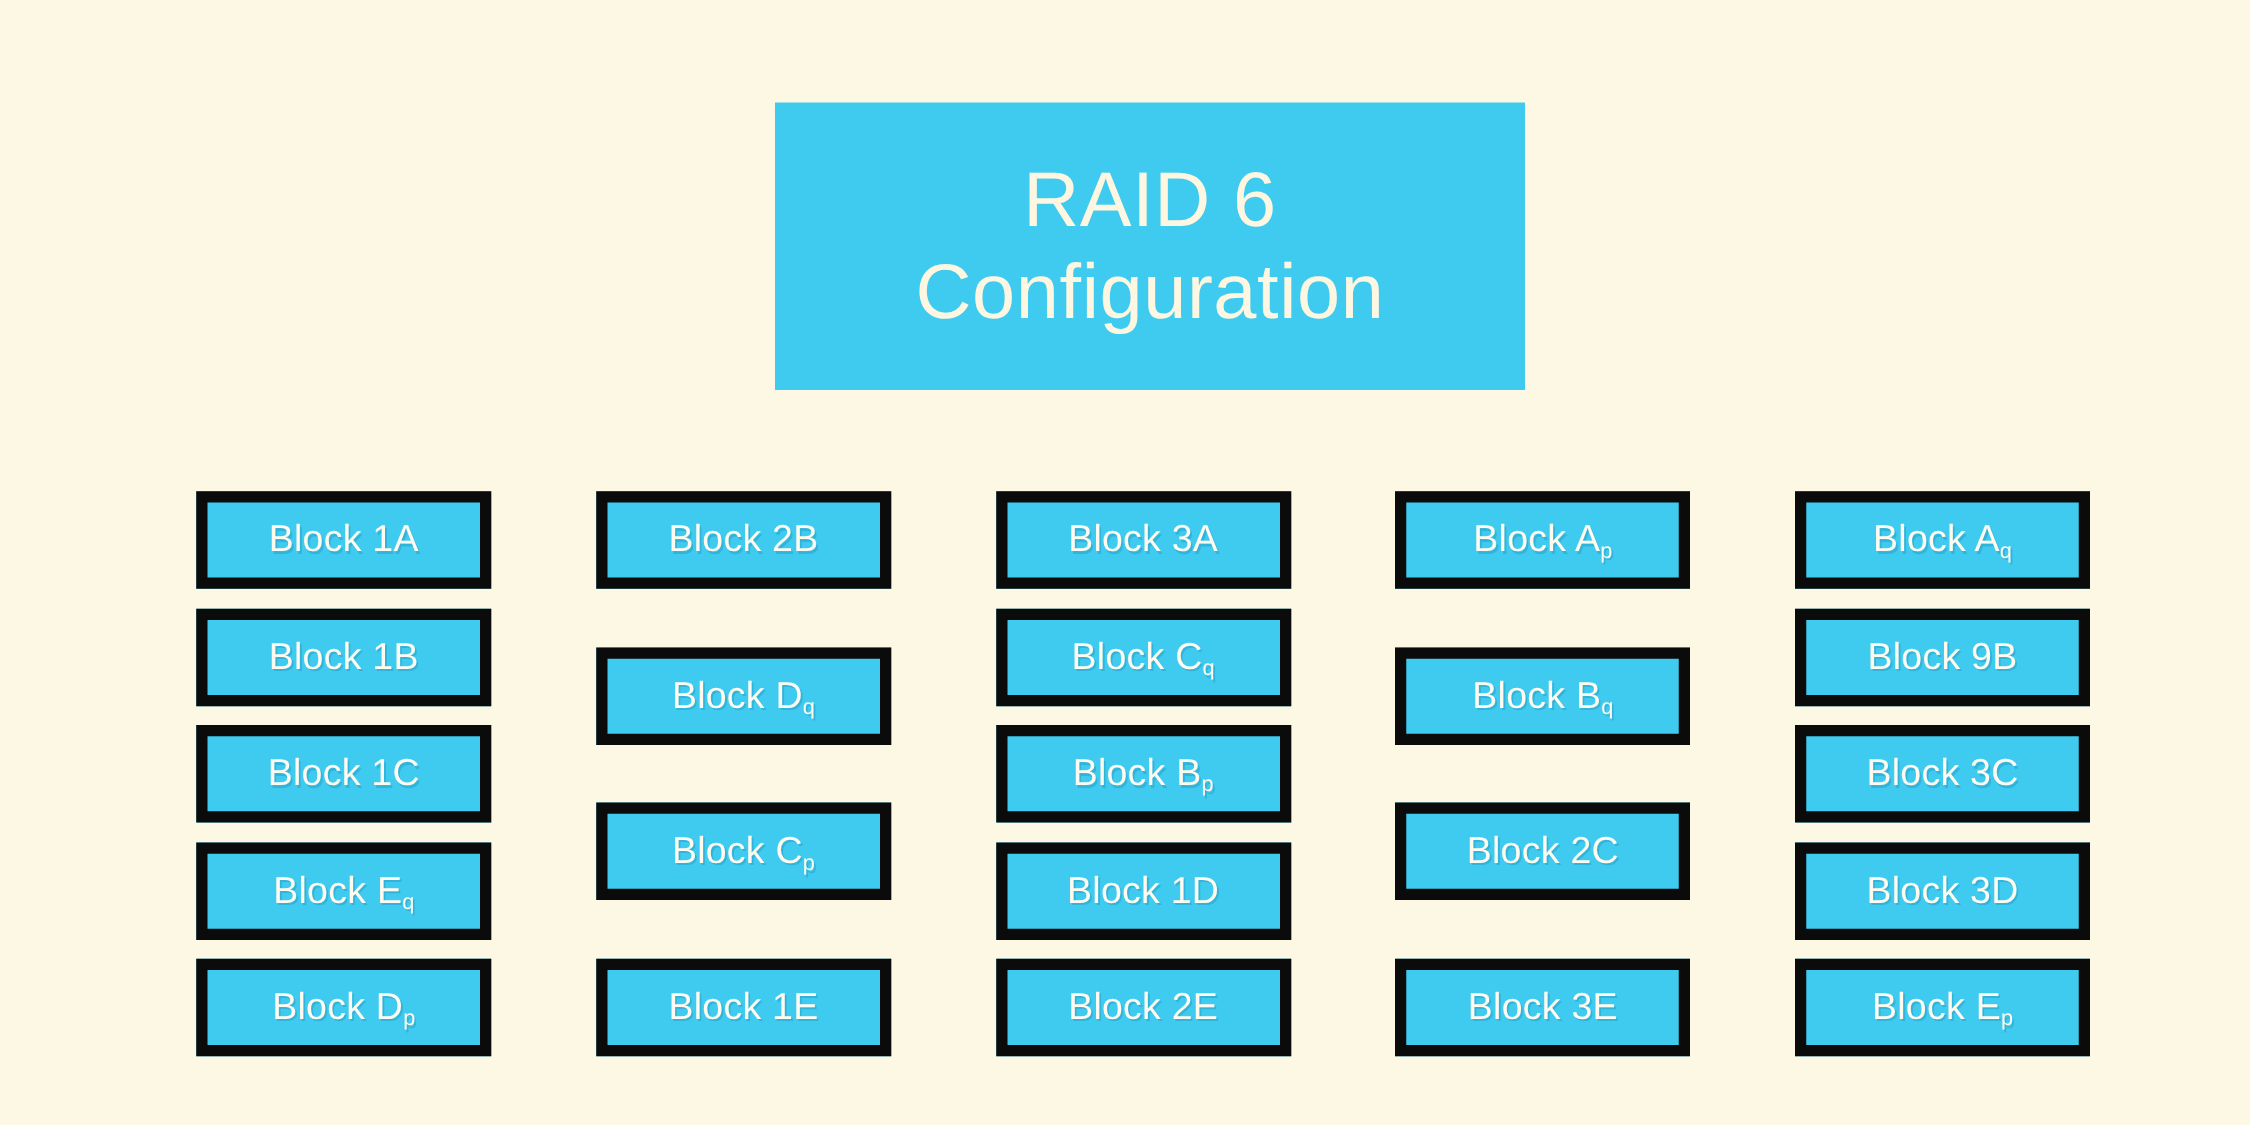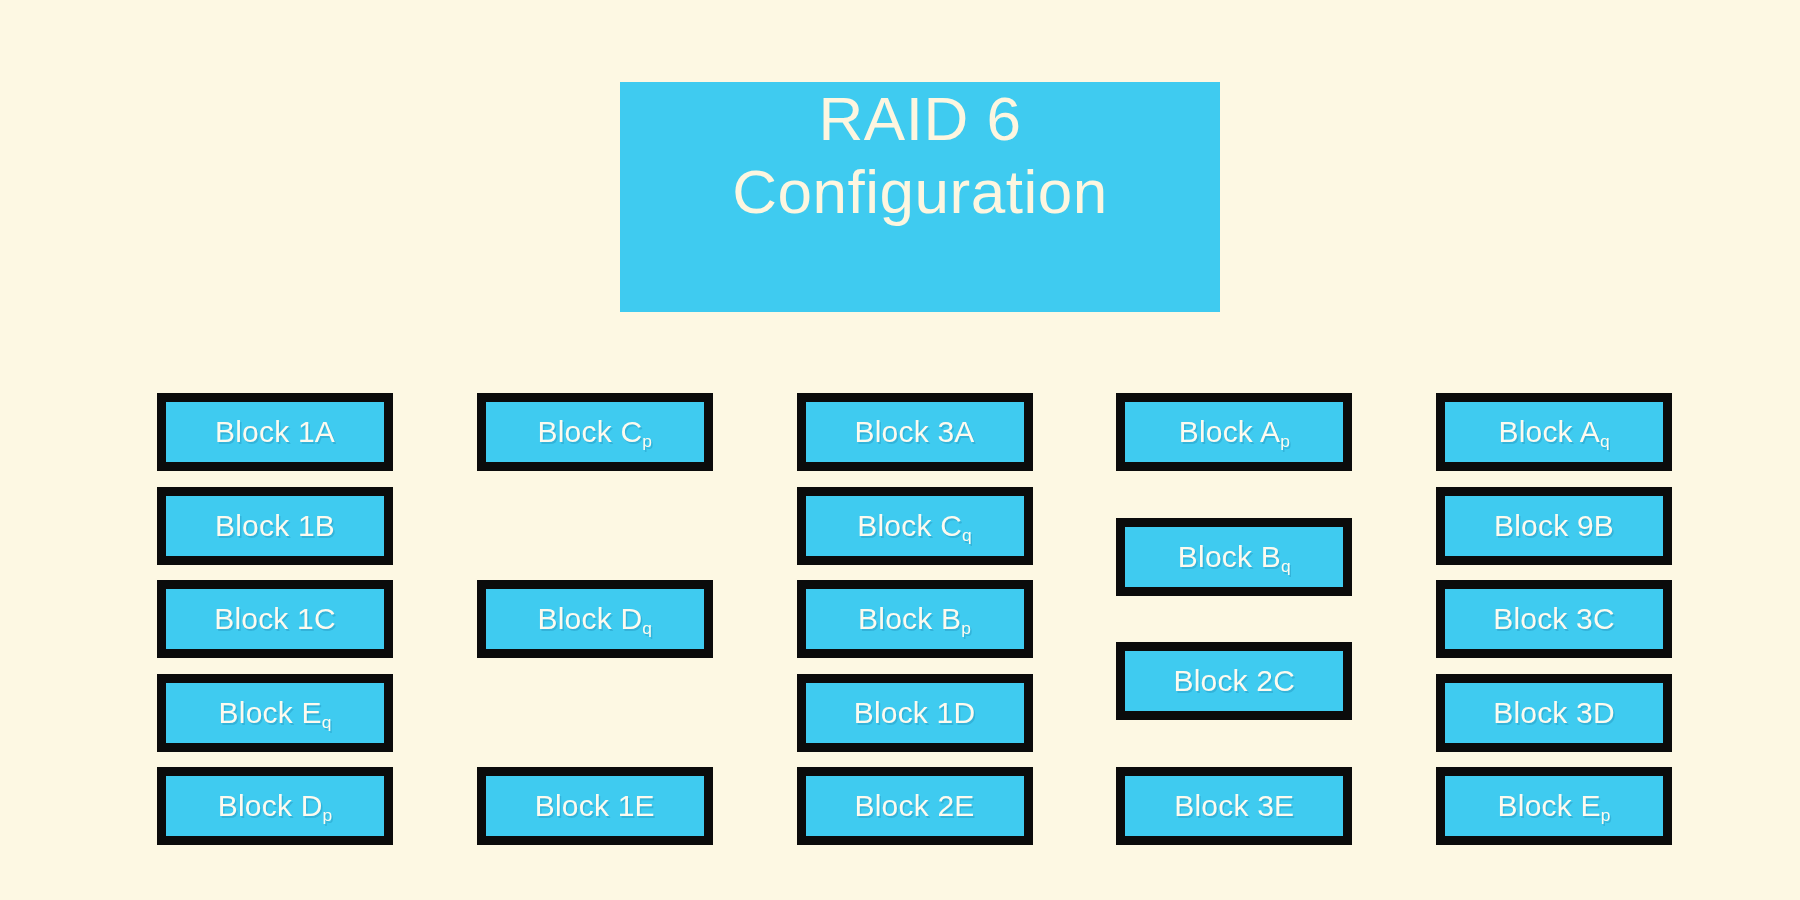--- a/index.html
+++ b/index.html
@@ -19,21 +19,21 @@
   #title-banner {
     position: absolute;
     left: 620px;
     top: 82px;
     width: 600px;
     height: 230px;
     background: #3FCBF0;
     display: flex;
     flex-direction: column;
     align-items: center;
-    justify-content: flex-start;
+    justify-content: center;
     box-sizing: border-box;
   }
   #title-banner .title-line {
     color: #FDF6E0;
     font-size: 62px;
     line-height: 1.18;
     font-weight: 400;
     letter-spacing: 0.5px;
     text-align: center;
     white-space: nowrap;
@@ -103,24 +103,27 @@
       </div>
       <div class="block">
         <span class="block-label">Block E<sub>q</sub></span>
       </div>
       <div class="block">
         <span class="block-label">Block D<sub>p</sub></span>
       </div>
     </div>
     <div class="disk-column">
       <div class="block">
-        <span class="block-label">Block C<sub>p</sub></span>
+        <span class="block-label">Block 2B</span>
       </div>
       <div class="block">
         <span class="block-label">Block D<sub>q</sub></span>
+      </div>
+      <div class="block">
+        <span class="block-label">Block C<sub>p</sub></span>
       </div>
       <div class="block">
         <span class="block-label">Block 1E</span>
       </div>
     </div>
     <div class="disk-column">
       <div class="block">
         <span class="block-label">Block 3A</span>
       </div>
       <div class="block">

